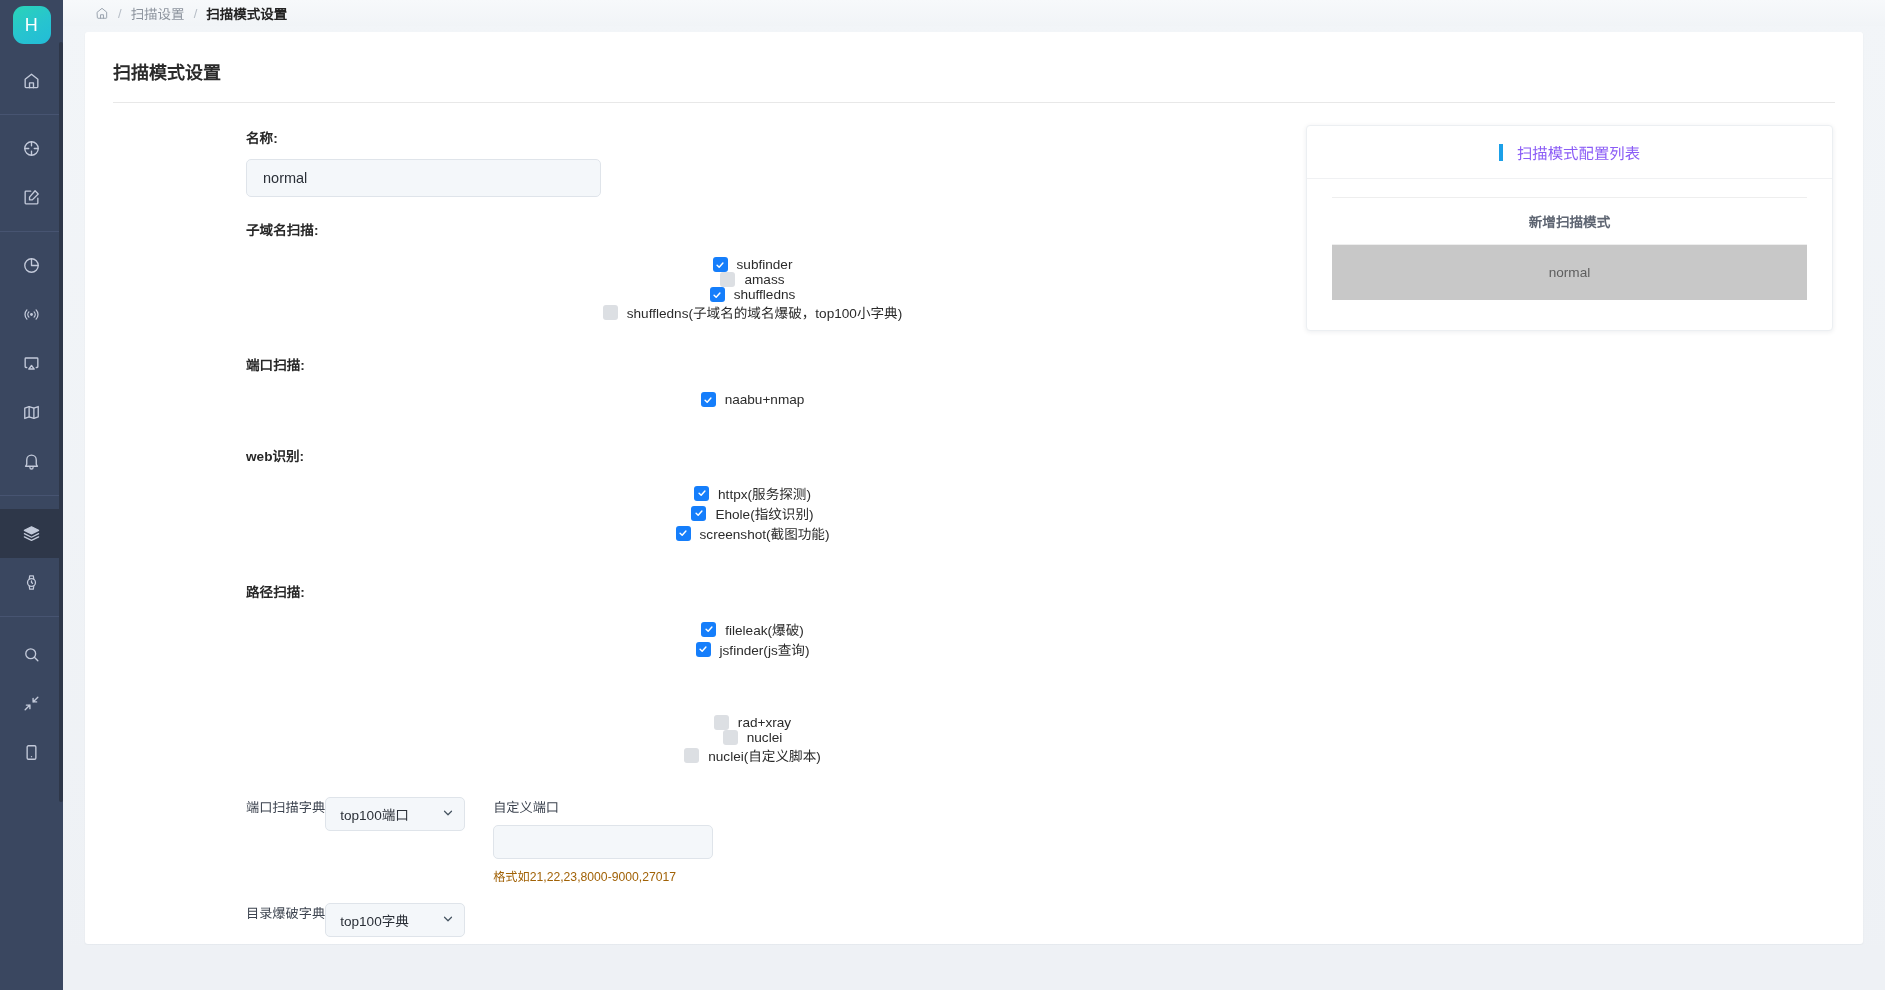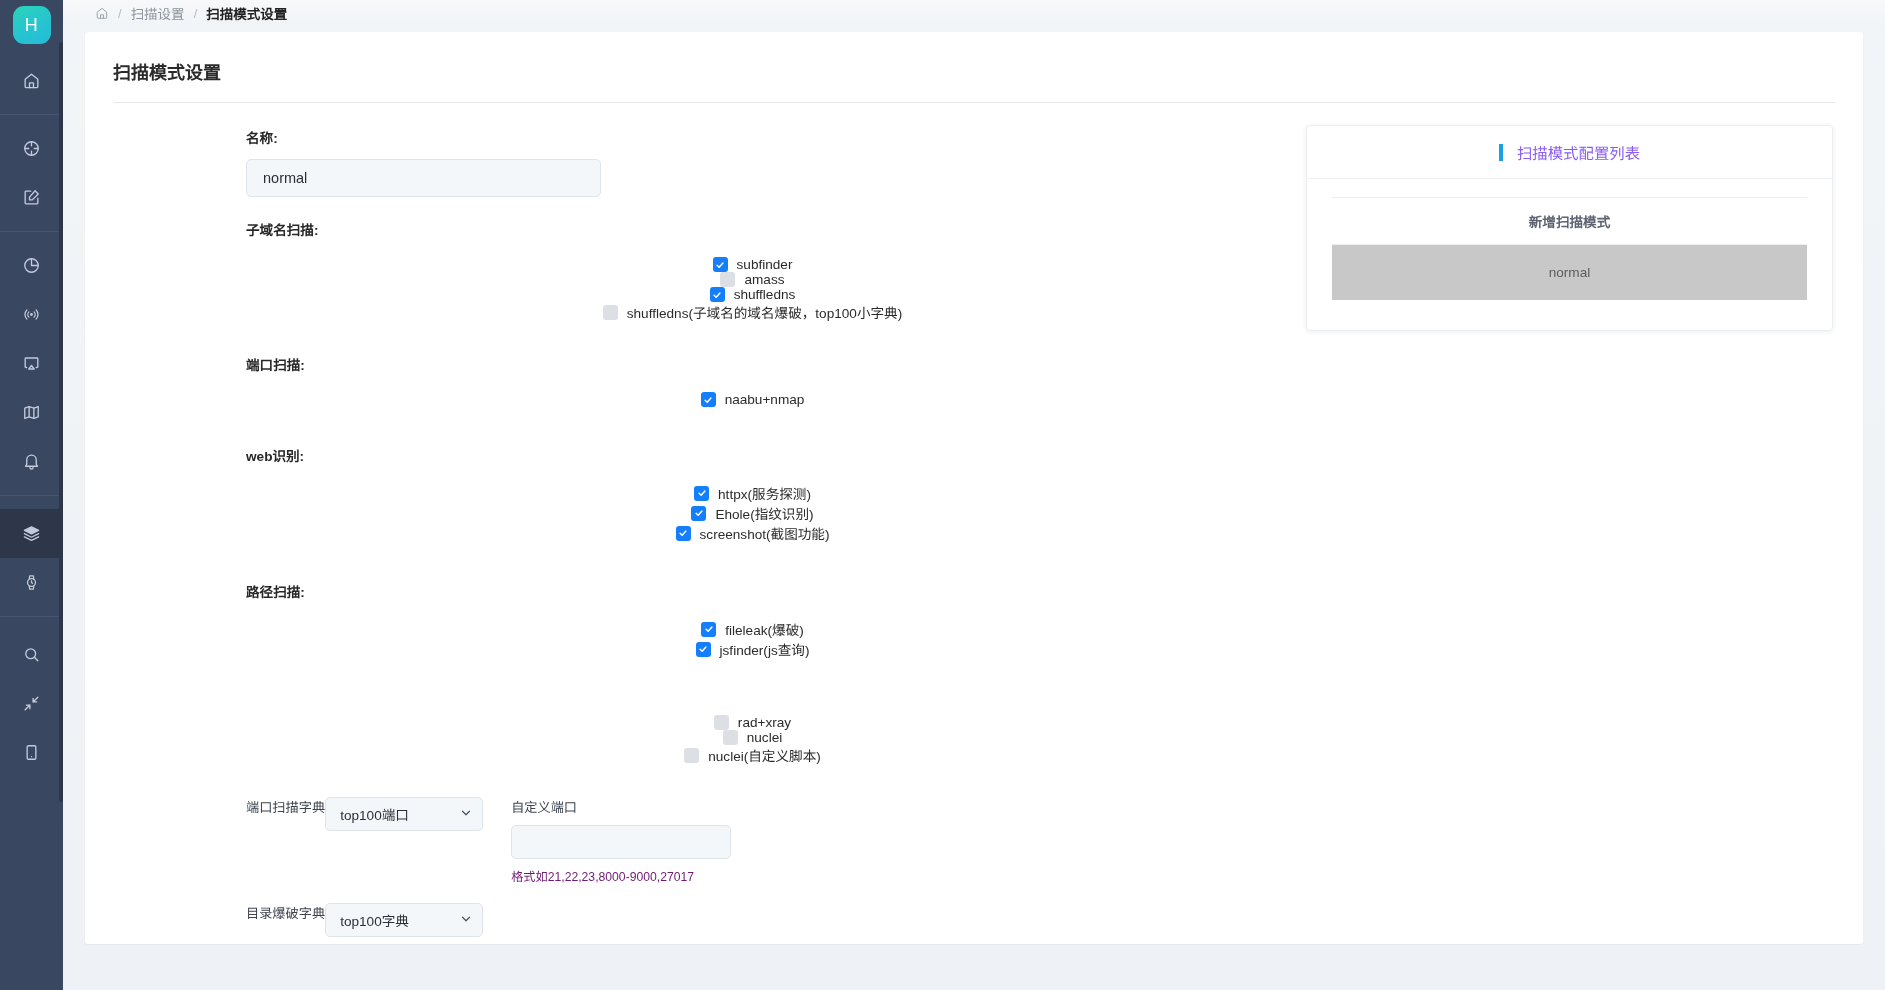--- a/index.html
+++ b/index.html
@@ -129,35 +129,35 @@
   .sp-18 { height: 18px; }
   .sp-22 { height: 22px; }
   .sp-32 { height: 32px; }
   .sp-38 { height: 38px; }
 
   
   .select-row { display: flex; margin-left: 153px; }
   .sel-group { display: flex; }
   .sel-label { font-size: 13.2px; color: #3d4450; margin-bottom: 9px; }
   .sel-box {
-    width: 158px; height: 34px;
+    width: 140px; height: 34px;
     border: 1px solid #dfe4ea; border-radius: 5px; background: #f4f7fa;
     display: flex; align-items: center; justify-content: space-between;
     padding: 0 10px 0 14px;
     font-size: 13.6px; color: #2b3038;
   }
   .sel-box svg { width: 12px; height: 12px; color: #44525f; }
   .port-group { margin-left: 28px; display: flex; flex-direction: column; }
   .port-input {
     width: 220px; height: 34px;
     border: 1px solid #dfe4ea; border-radius: 5px; background: #f4f7fa;
     font-size: 13.6px; color: #2b3038; padding: 0 12px;
     font-family: "Liberation Sans", sans-serif;
   }
-  .port-help { font-size: 12.2px; color: #701a75; margin-top: 8px; }
+  .port-help { font-size: 12.2px; color: #a16207; margin-top: 8px; }
 
   .btn-row {
     display: flex; justify-content: center; gap: 26px;
     margin: 42px 0 0 120px;
   }
   .btn {
     border: none; border-radius: 5px; color: #fff;
     font-size: 14px; font-family: "Liberation Sans", sans-serif;
     padding: 0; width: 62px; height: 35px; cursor: pointer;
   }

